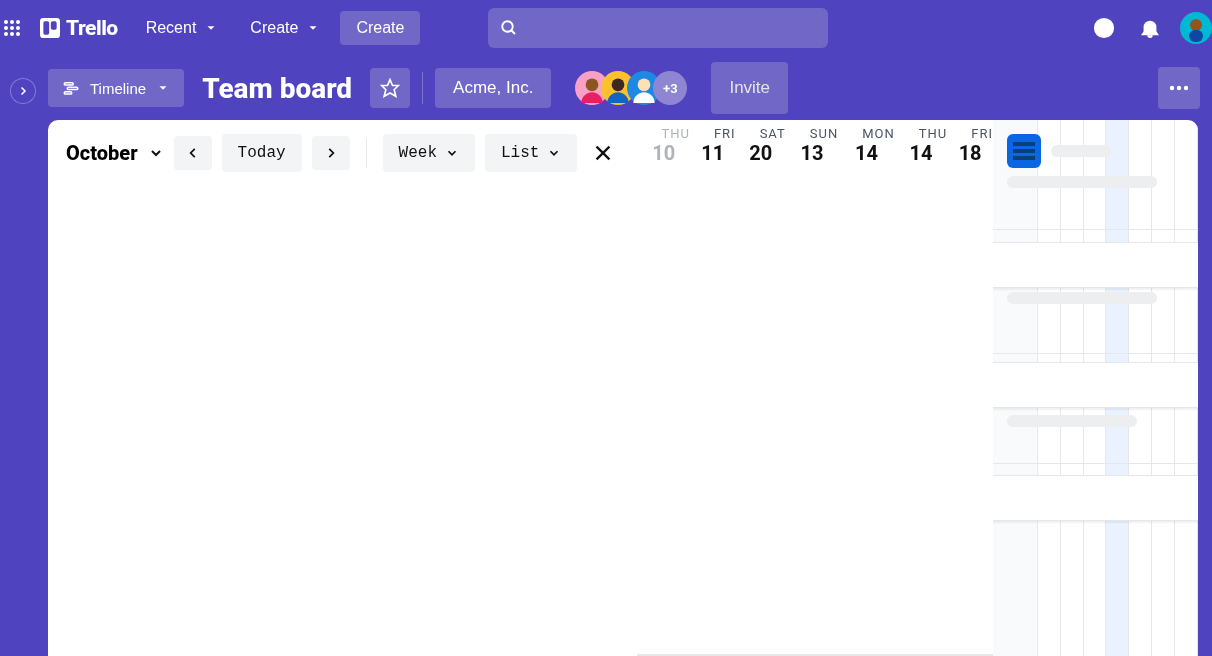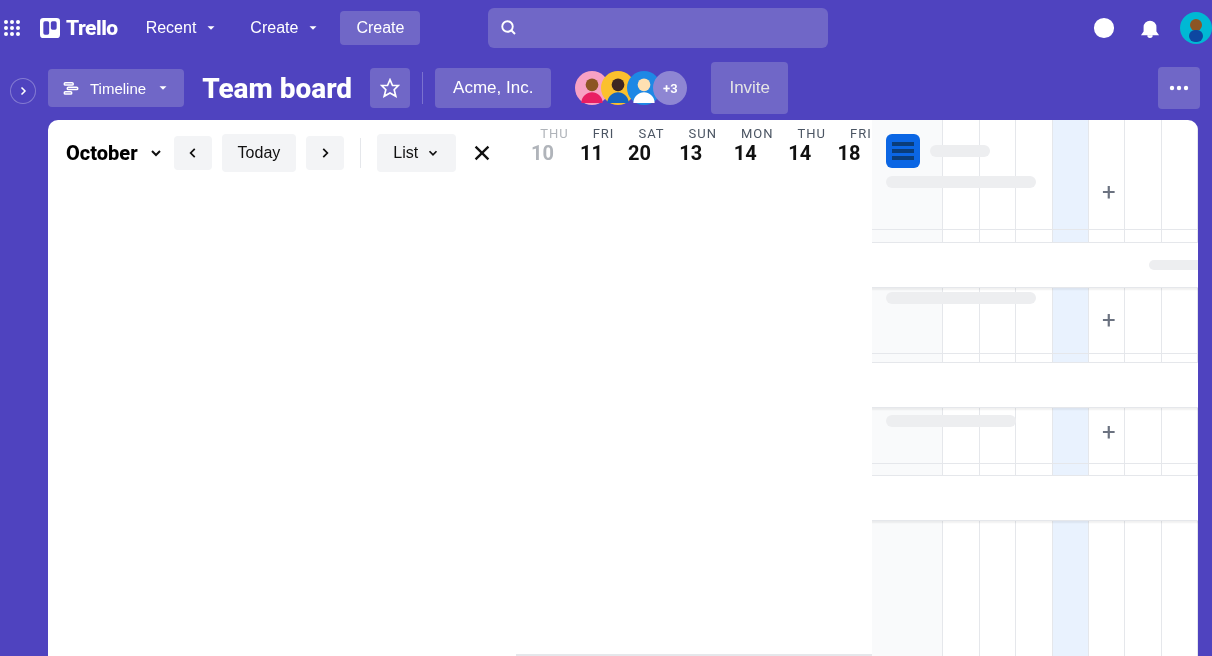--- a/index.html
+++ b/index.html
@@ -41,21 +41,21 @@
 .s-av-grey { background: #8E86D3; }
 .invite-btn { background: #7067C7; color: #e5e5e5; border: none; padding: 16px 18px; border-radius: 4px; font-size: 17px; cursor: pointer; margin-left: 12px; }
 .menu-btn { margin-left: auto; width: 42px; height: 42px; background: #7067C7; border-radius: 4px; display: flex; align-items: center; justify-content: center; cursor: pointer; }
 
 
 .panel { position: absolute; top: 120px; left: 48px; right: 14px; bottom: 0; background: #fff; border-radius: 10px 10px 0 0; overflow: hidden; display: flex; }
 
 
 .tbar { height: 66px; display: flex; align-items: center; padding: 0 18px; gap: 10px; }
 .month-sel { display: flex; align-items: center; gap: 10px; font-weight: 800; font-size: 20px; cursor: pointer; }
-.tool-btn { background: #F3F4F6; border: none; padding: 10px 16px; border-radius: 4px; font-size: 16px; cursor: pointer; display: flex; align-items: center; gap: 8px; color: #111; }
+.tool-btn { background: #F3F4F6; border: none; padding: 10px 16px; border-radius: 4px; font-size: 16px; cursor: pointer; display: flex; align-items: center; gap: 8px; color: #111; font-family: Liberation Mono, monospace; }
 .tool-btn.icon-only { padding: 10px 12px; }
 .vsep { width: 1px; height: 30px; background: #E5E7EB; margin: 0 6px; }
 .close-panel { margin-left: auto; width: 32px; height: 32px; display: flex; align-items: center; justify-content: center; cursor: pointer; }
 
 
 .cal-header { display: flex; border-bottom: 2px solid #E5E7EB; }
 .day-head { flex: 1 0 0; text-align: center; padding: 6px 0 10px 0; }
 .day-head.past .dname, .day-head.past .dnum { color: #B0B4BA; }
 .day-head .dname { font-size: 13px; font-weight: 400; color: #4B5563; letter-spacing: 1px; margin-left: 24px; }
 .day-head .dnum { font-size: 20px; font-weight: 700; color: #111; }
@@ -239,20 +239,26 @@
         </svg>
     </button>
     <button class="tool-btn">Today</button>
     <button class="tool-btn icon-only">
       <svg width="14" height="14" viewBox="0 0 24 24" fill="none" stroke="#111" stroke-width="3">
           <path d="M9 5l7 7-7 7"></path>
         </svg>
     </button>
     <div class="vsep"></div>
     <button class="tool-btn">
+      <span>Week</span>
+      <svg width="14" height="14" viewBox="0 0 24 24" fill="none" stroke="#111" stroke-width="3">
+          <path d="M6 9l6 6 6-6"></path>
+        </svg>
+    </button>
+    <button class="tool-btn">
       <span>List</span>
       <svg width="14" height="14" viewBox="0 0 24 24" fill="none" stroke="#111" stroke-width="3">
           <path d="M6 9l6 6 6-6"></path>
         </svg>
     </button>
     <div class="close-panel">
       <svg width="22" height="22" viewBox="0 0 24 24" fill="none" stroke="#111" stroke-width="2.5">
           <line x1="5" y1="5" x2="19" y2="19"></line>
           <line x1="19" y1="5" x2="5" y2="19"></line>
         </svg>

